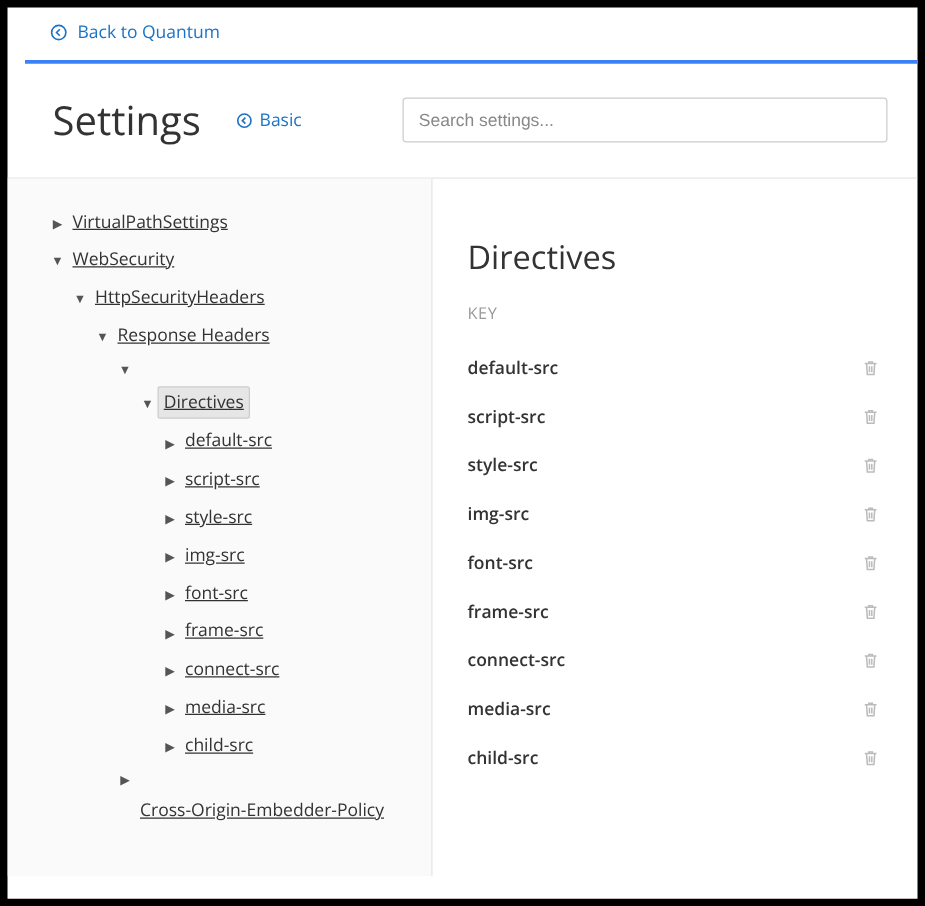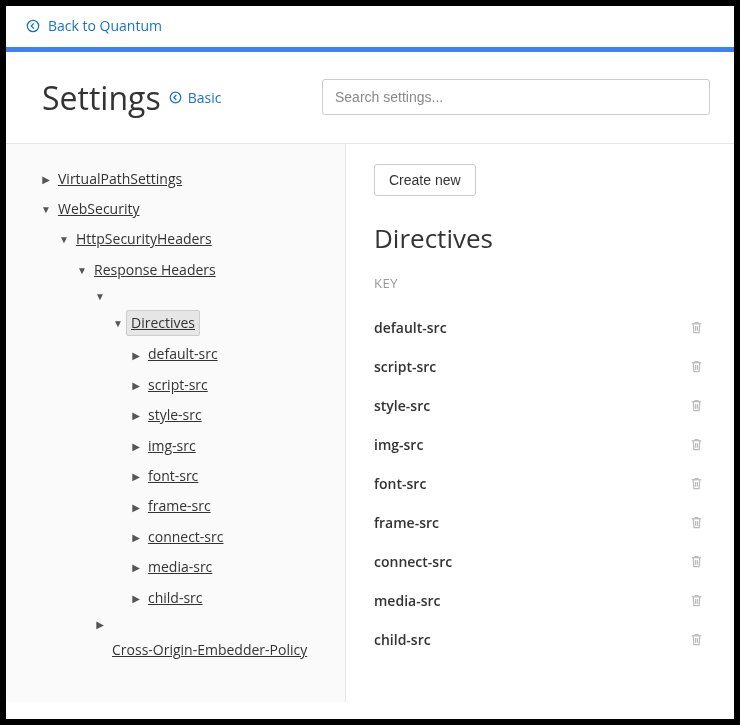--- a/index.html
+++ b/index.html
@@ -9,37 +9,39 @@
     font-size: 14px;
     color: #333;
     background: #fff;
     width: 740px;
     height: 725px;
     border: 6px solid #000;
     overflow: hidden;
   }
   .topbar {
     padding: 10px 20px;
-    border-bottom: 5px solid #3b82f6;
+    border-bottom: 3px solid #3b82f6;
+    margin-left: 14px;
   }
   .back-link {
     display: inline-flex;
     align-items: center;
     color: #1a73c7;
     font-size: 14px;
     cursor: pointer;
     text-decoration: none;
   }
   .back-link svg { margin-right: 8px; }
 
   .header-row {
     display: flex;
     align-items: center;
     padding: 24px 24px 24px 36px;
     border-bottom: 1px solid #e6e6e6;
+    gap: 20px;
   }
   .page-title {
     font-size: 32px;
     font-weight: 400;
     color: #333;
     margin: 0;
   }
   .basic-link {
     display: inline-flex;
     align-items: center;
@@ -235,21 +237,20 @@
       </div>
       <div class="tree-item ind-3">
         <span class="caret">▶</span>
       </div>
       <div class="tree-item ind-3">
         <span class="caret blank">▶</span>
         <span class="tree-label">Cross-Origin-Embedder-Policy</span>
       </div>
     </div>
   <div class="main">
-    <button class="btn">Create new</button>
     <h2>Directives</h2>
     <div class="key-header">KEY</div>
     <div id="dir-list">
         <div class="dir-row">
           <span class="dir-name">default-src</span>
           <span class="trash">
             <svg width="15" height="15" viewBox="0 0 16 16" fill="none" stroke="currentColor" stroke-width="1.3">
               <path d="M3 4h10"></path>
               <path d="M6.5 4V2.8h3V4"></path>
               <path d="M4.5 4l.7 9.5h5.6L11.5 4"></path>

